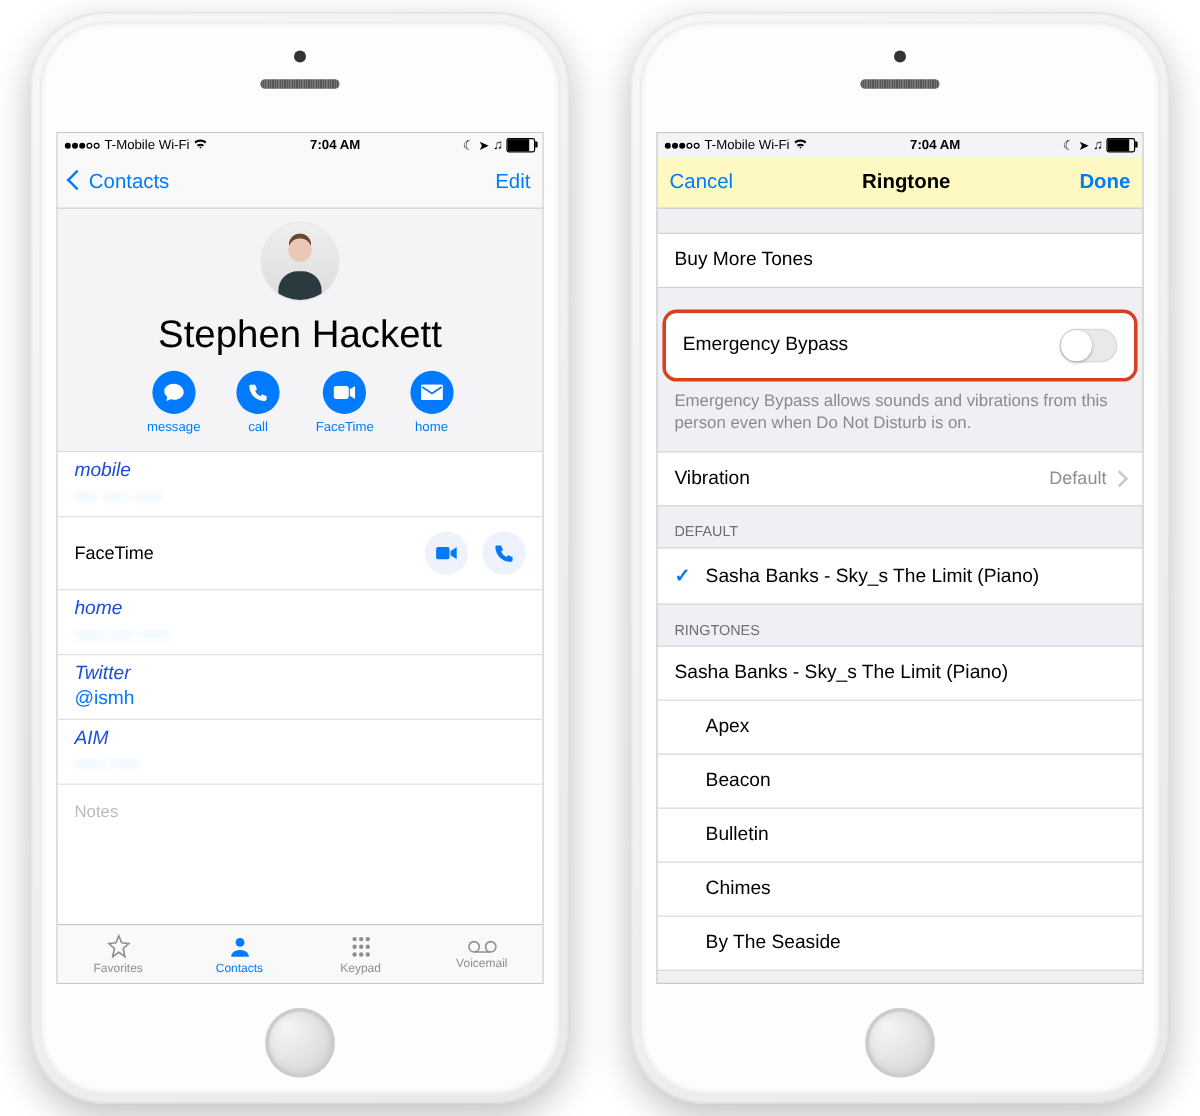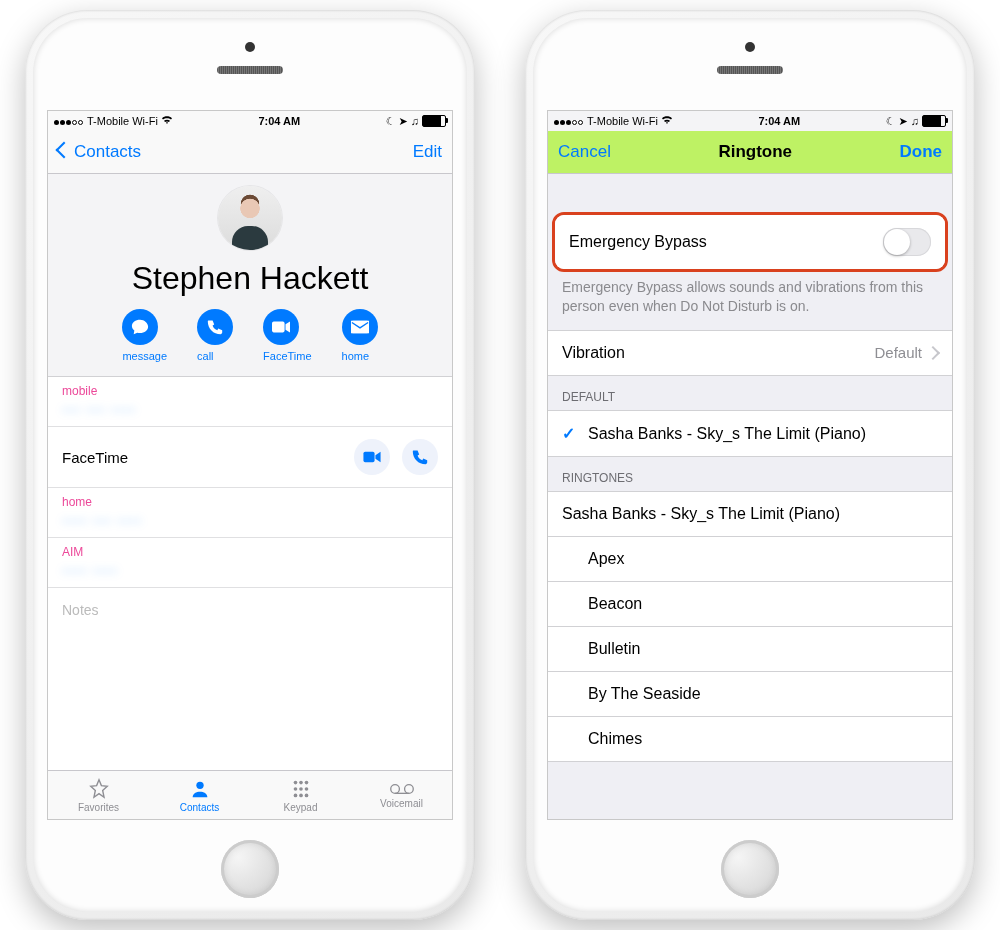--- a/index.html
+++ b/index.html
@@ -22,41 +22,41 @@
   .status{height:20px;font-size:11px;display:flex;align-items:center;justify-content:space-between;padding:0 6px;background:#f9f9f9;}
   .status .l,.status .r{display:flex;align-items:center;gap:3px;}
   .dots span{display:inline-block;width:5px;height:5px;border-radius:50%;background:#000;margin-right:1px;}
   .dots span.e{background:#fff;border:1px solid #000;width:3px;height:3px;}
   .wifi{font-size:11px;}
   .batt{width:22px;height:10px;border:1px solid #000;border-radius:2px;position:relative;}
   .batt:after{content:"";position:absolute;right:-3px;top:2px;width:2px;height:5px;background:#000;border-radius:0 1px 1px 0;}
   .batt i{display:block;height:100%;width:80%;background:#000;}
   
   .nav{height:42px;border-bottom:1px solid #c8c7cc;display:flex;align-items:center;justify-content:space-between;padding:0 10px;font-size:17px;background:#f9f9f9;}
-  .nav.grey{background:#bef264;border-bottom:1px solid #c8c7cc;}
+  .nav.grey{background:#fef9c3;border-bottom:1px solid #c8c7cc;}
   .blue{color:#007aff;}
   .nav .title{font-weight:600;color:#000;}
   .chev{display:inline-block;width:10px;height:10px;border-left:2px solid #007aff;border-bottom:2px solid #007aff;transform:rotate(45deg);margin-right:4px;position:relative;top:-1px;}
   
   .cheader{background:#f4f4f6;text-align:center;padding:10px 0 8px;border-bottom:1px solid #d1d1d4;}
   .avatar{width:64px;height:64px;border-radius:50%;margin:2px auto 10px;background:
     radial-gradient(circle at 50% 35%,#e9c8b5 0 18%,transparent 19%),
     radial-gradient(circle at 50% 28%,#6b4a35 0 16%,transparent 17%),
     linear-gradient(#efefef,#dcdcdc);
     overflow:hidden;position:relative;box-shadow:0 0 0 1px rgba(0,0,0,.06);}
   .avatar:after{content:"";position:absolute;left:14px;right:14px;bottom:-6px;height:30px;border-radius:16px 16px 0 0;background:#2b3a3f;}
   .cname{font-size:32px;font-weight:400;margin:0 0 12px;}
   .cactions{display:flex;justify-content:center;gap:30px;padding:0 0 6px;}
-  .cactions .a{display:flex;flex-direction:column;align-items:flex-start;gap:5px;color:#007aff;font-size:11px;}
+  .cactions .a{display:flex;flex-direction:column;align-items:center;gap:5px;color:#007aff;font-size:11px;}
   .cactions .a .ic{width:36px;height:36px;border-radius:50%;background:#007aff;display:flex;align-items:center;justify-content:center;}
   .cactions .a .ic svg{fill:#fff;}
   
   .section{background:#fff;}
   .row{padding:7px 14px;border-bottom:1px solid #e0e0e2;font-size:15px;}
-  .row .lbl{font-size:12px;color:#ec4899;display:block;margin-bottom:3px;}
+  .row .lbl{font-size:16px;color:#1d4ed8;display:block;margin-bottom:3px;font-style:italic;}
   .row .val{color:#007aff;font-size:16px;}
   .row .blur{filter:blur(4px);letter-spacing:1px;}
   .row.ft{display:flex;align-items:center;justify-content:space-between;padding:12px 14px;}
   .row.ft .btns{display:flex;gap:12px;}
   .circ{width:36px;height:36px;border-radius:50%;background:#eef2fb;display:flex;align-items:center;justify-content:center;}
   .circ svg{fill:#007aff;}
   .notes{color:#bbb;font-size:14px;padding:14px;}
   
   .tabbar{position:absolute;bottom:0;left:0;right:0;height:48px;border-top:1px solid #c8c7cc;background:#f9f9f9;display:flex;}
   .tabbar .t{flex:1;display:flex;flex-direction:column;align-items:center;justify-content:center;font-size:10px;color:#8e8e93;gap:2px;}
@@ -176,20 +176,24 @@
                   <path d="M4 2h3l2 5-2 1c1 3 3 5 6 6l1-2 5 2v3c0 1-1 2-2 2C8 19 1 12 1 3c0-1 1-1 3-1z"></path>
                 </svg>
               </span>
         </span>
       </div>
       <div class="row">
         <span class="lbl">home</span>
         <span class="val blur">···· ··· ····</span>
       </div>
       <div class="row">
+        <span class="lbl">Twitter</span>
+        <span class="val">@ismh</span>
+      </div>
+      <div class="row">
         <span class="lbl">AIM</span>
         <span class="val blur">····  ····</span>
       </div>
       <div class="notes">Notes</div>
     </div>
 
     <div class="tabbar">
       <div class="t">
             <svg width="22" height="22" viewBox="0 0 24 24">
               <path d="M12 2l2.6 6.3L21 9l-5 4.5L17.5 21 12 17l-5.5 4L8 13.5 3 9l6.4-.7z" fill="none" stroke="currentColor" stroke-width="1.5"></path>
@@ -258,20 +262,23 @@
       </div>
     </div>
 
     <div class="nav grey">
       <div class="blue">Cancel</div>
       <div class="title">Ringtone</div>
       <div class="blue" style="font-weight:600">Done</div>
     </div>
 
     <div style="height:20px"></div>
+    <div class="cell">
+          <span>Buy More Tones</span>
+        </div>
 
     <div style="height:18px"></div>
     <div class="hl">
       <div class="cell">
         <span>Emergency Bypass</span>
         <span class="switch">
               <i></i>
             </span>
       </div>
     </div>
@@ -299,22 +306,22 @@
       <div class="cell">
             <span>Apex</span>
           </div>
       <div class="cell">
             <span>Beacon</span>
           </div>
       <div class="cell">
             <span>Bulletin</span>
           </div>
       <div class="cell">
+            <span>Chimes</span>
+          </div>
+      <div class="cell">
             <span>By The Seaside</span>
-          </div>
-      <div class="cell">
-            <span>Chimes</span>
           </div>
     </div>
   </div>
 </div>
 
 </div>
 
 </body></html>

